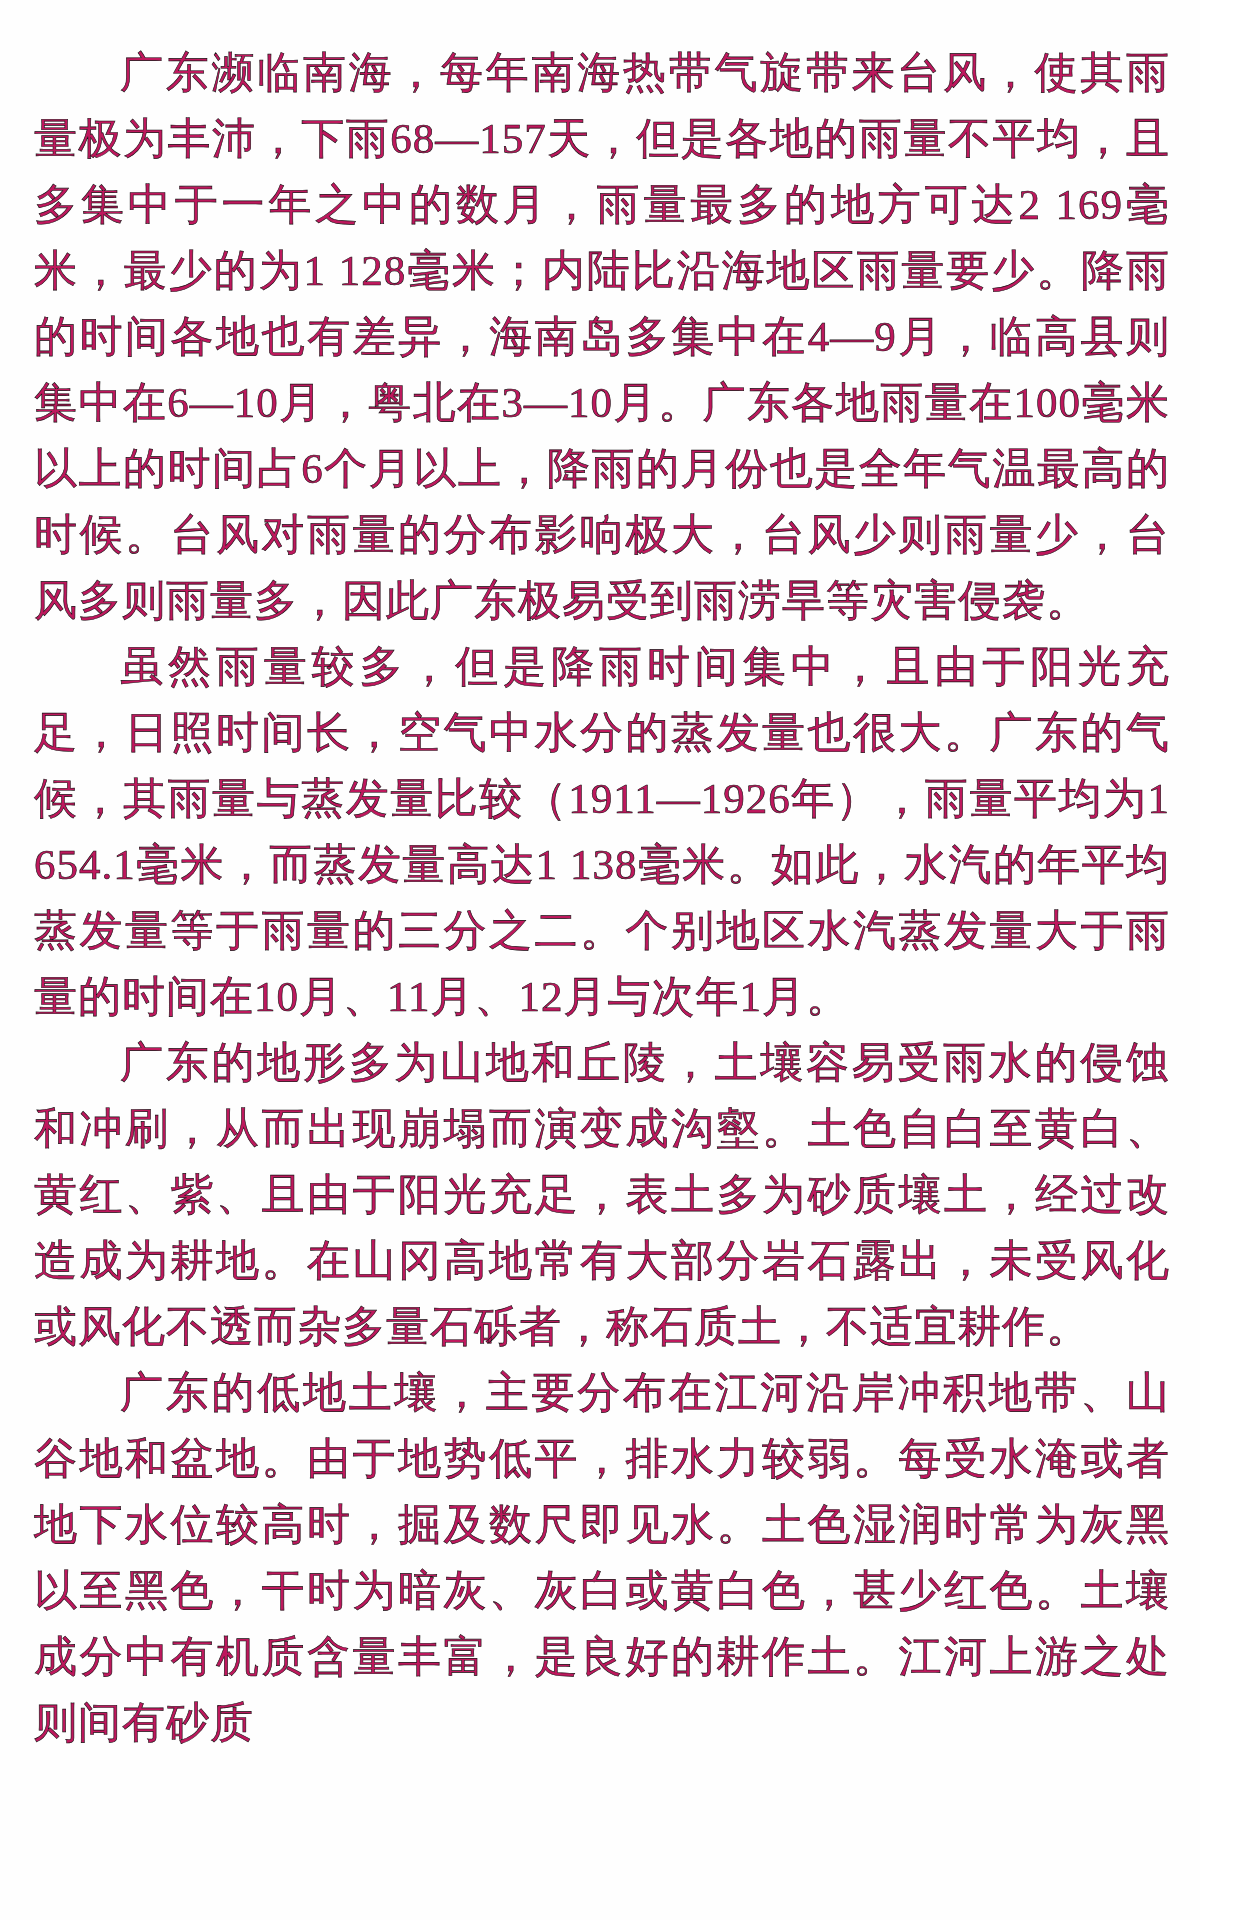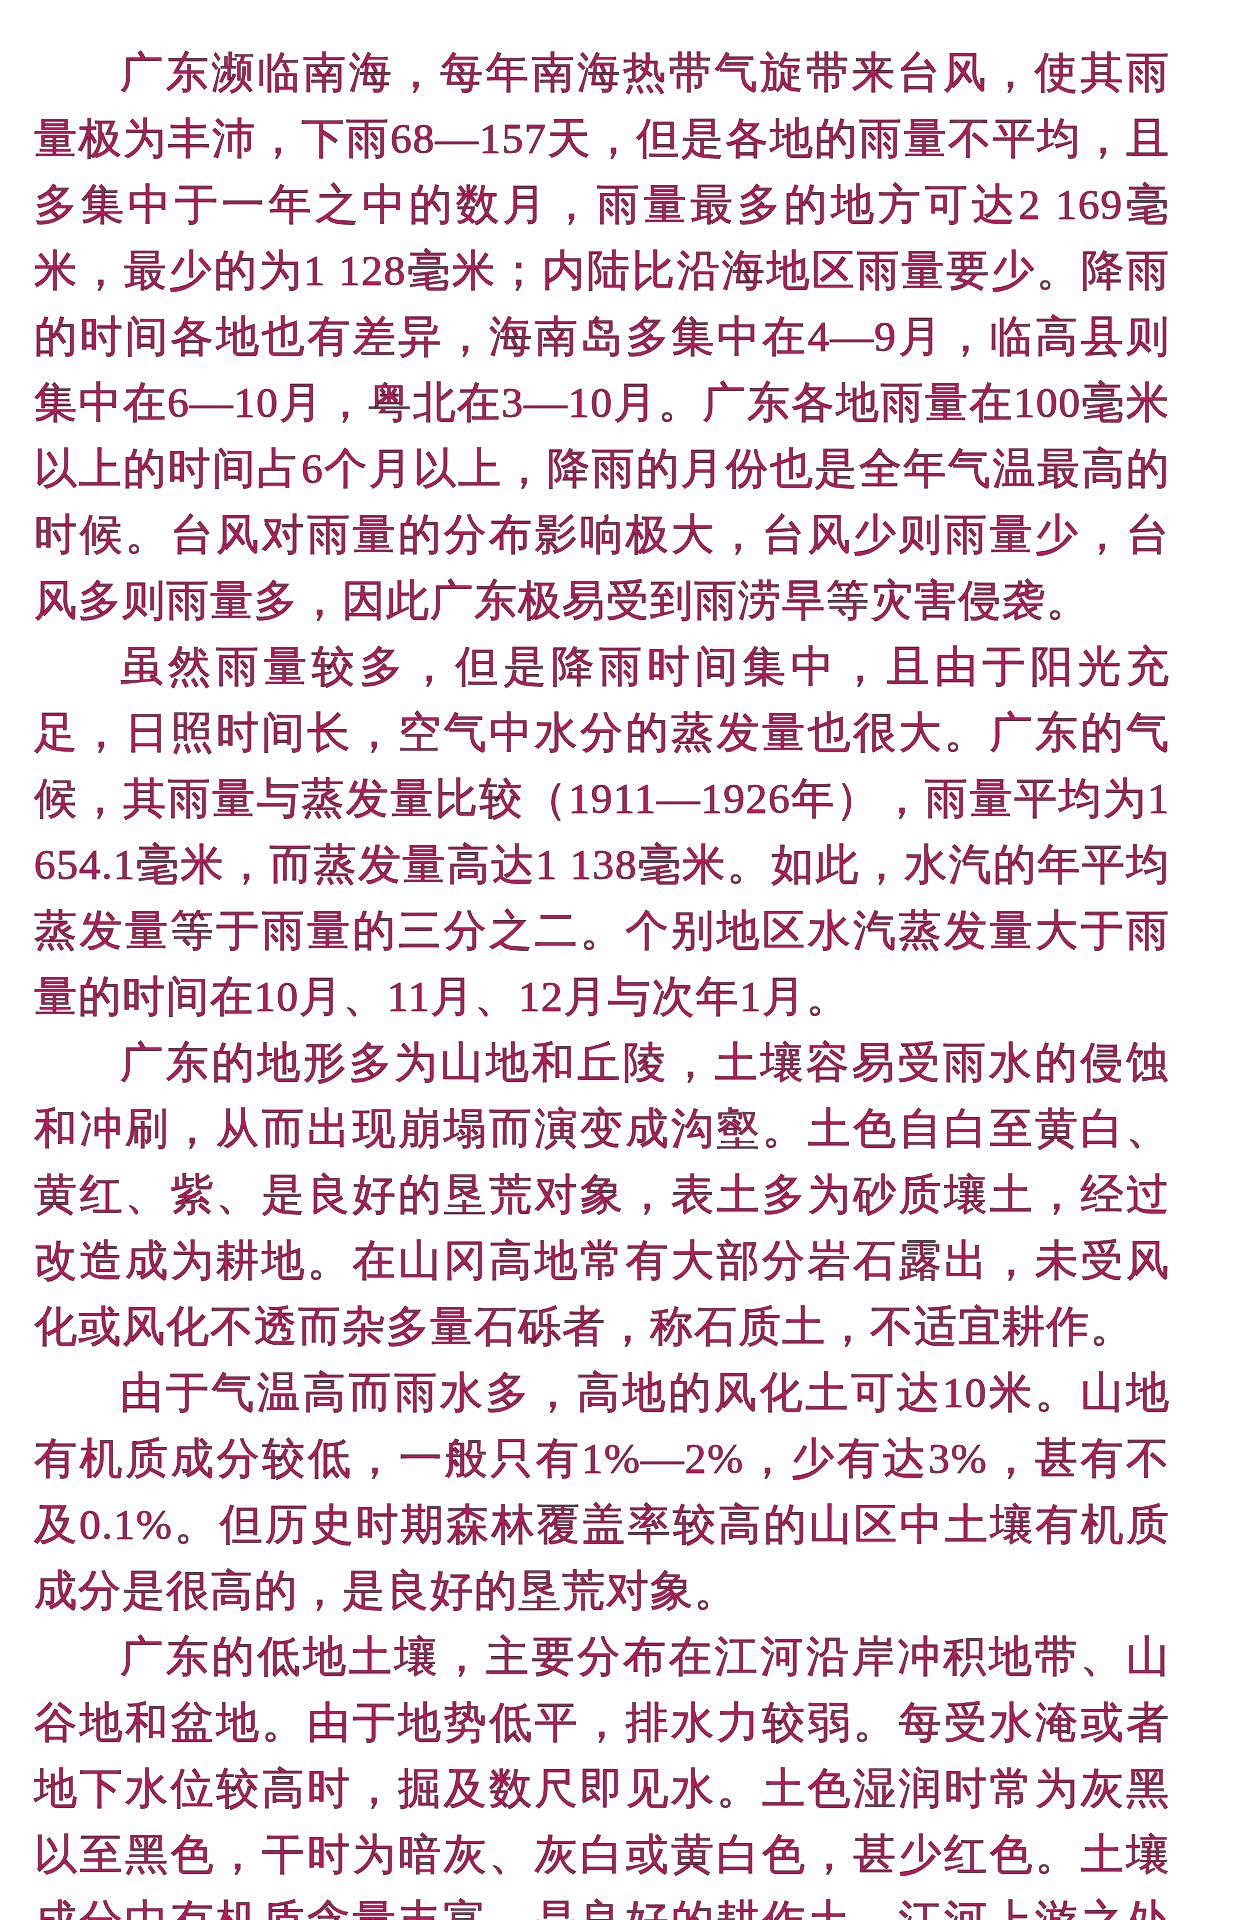--- a/index.html
+++ b/index.html
@@ -28,16 +28,15 @@
     
     -webkit-text-stroke: 0.6px #121212;
   }
 </style>
 </head>
 <body>
 
 <div class="page">
   <p>广东濒临南海，每年南海热带气旋带来台风，使其雨量极为丰沛，下雨68—157天，但是各地的雨量不平均，且多集中于一年之中的数月，雨量最多的地方可达2 169毫米，最少的为1 128毫米；内陆比沿海地区雨量要少。降雨的时间各地也有差异，海南岛多集中在4—9月，临高县则集中在6—10月，粤北在3—10月。广东各地雨量在100毫米以上的时间占6个月以上，降雨的月份也是全年气温最高的时候。台风对雨量的分布影响极大，台风少则雨量少，台风多则雨量多，因此广东极易受到雨涝旱等灾害侵袭。</p>
   <p>虽然雨量较多，但是降雨时间集中，且由于阳光充足，日照时间长，空气中水分的蒸发量也很大。广东的气候，其雨量与蒸发量比较（1911—1926年），雨量平均为1 654.1毫米，而蒸发量高达1 138毫米。如此，水汽的年平均蒸发量等于雨量的三分之二。个别地区水汽蒸发量大于雨量的时间在10月、11月、12月与次年1月。</p>
-  <p>广东的地形多为山地和丘陵，土壤容易受雨水的侵蚀和冲刷，从而出现崩塌而演变成沟壑。土色自白至黄白、黄红、紫、是良好的垦荒对象，表土多为砂质壤土，经过改造成为耕地。在山冈高地常有大部分岩石露出，未受风化或风化不透而杂多量石砾者，称石质土，不适宜耕作。</p>
-  <p>由于气温高而雨水多，高地的风化土可达10米。山地有机质成分较低，一般只有1%—2%，少有达3%，甚有不及0.1%。但历史时期森林覆盖率较高的山区中土壤有机质成分是很高的，是良好的垦荒对象。</p>
+  <p>广东的地形多为山地和丘陵，土壤容易受雨水的侵蚀和冲刷，从而出现崩塌而演变成沟壑。土色自白至黄白、黄红、紫、且由于阳光充足，表土多为砂质壤土，经过改造成为耕地。在山冈高地常有大部分岩石露出，未受风化或风化不透而杂多量石砾者，称石质土，不适宜耕作。</p>
   <p>广东的低地土壤，主要分布在江河沿岸冲积地带、山谷地和盆地。由于地势低平，排水力较弱。每受水淹或者地下水位较高时，掘及数尺即见水。土色湿润时常为灰黑以至黑色，干时为暗灰、灰白或黄白色，甚少红色。土壤成分中有机质含量丰富，是良好的耕作土。江河上游之处则间有砂质</p>
 </div>
 
 </body></html>

